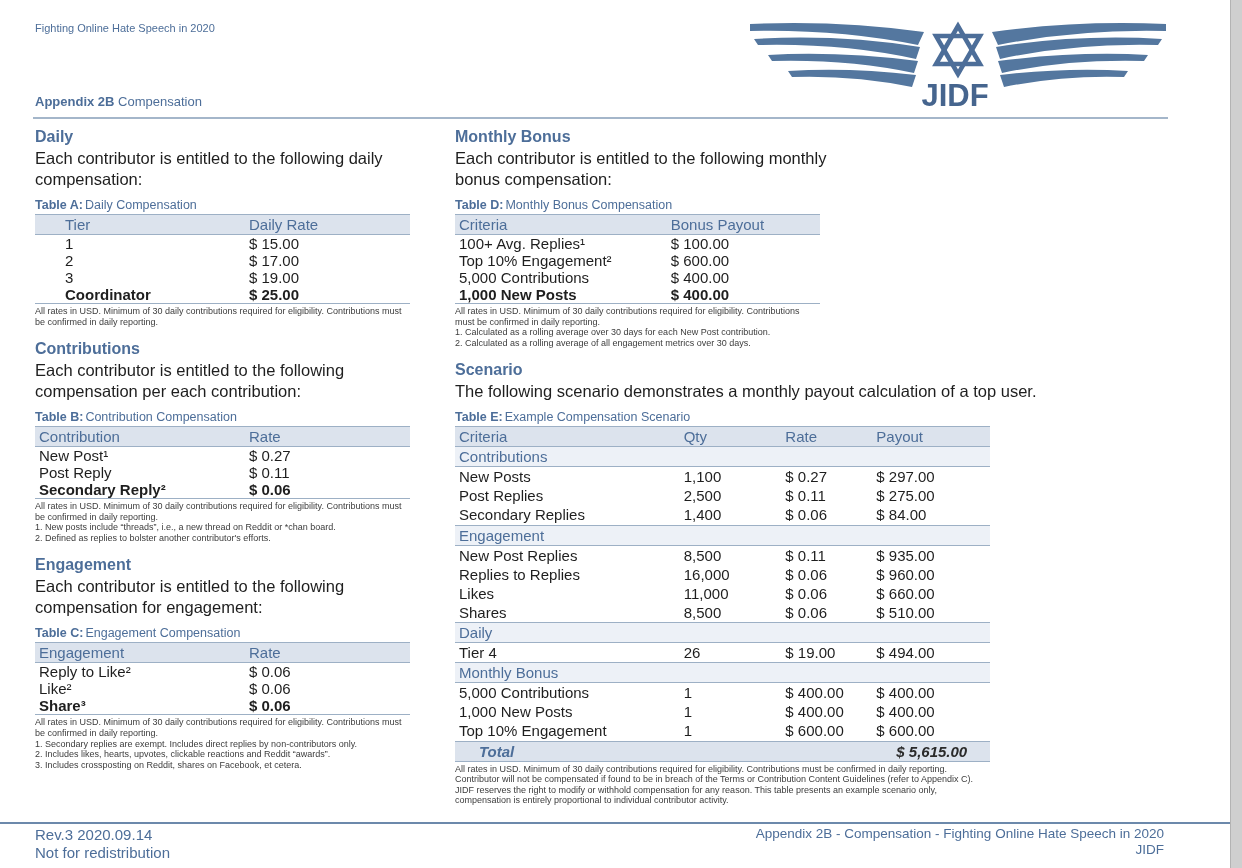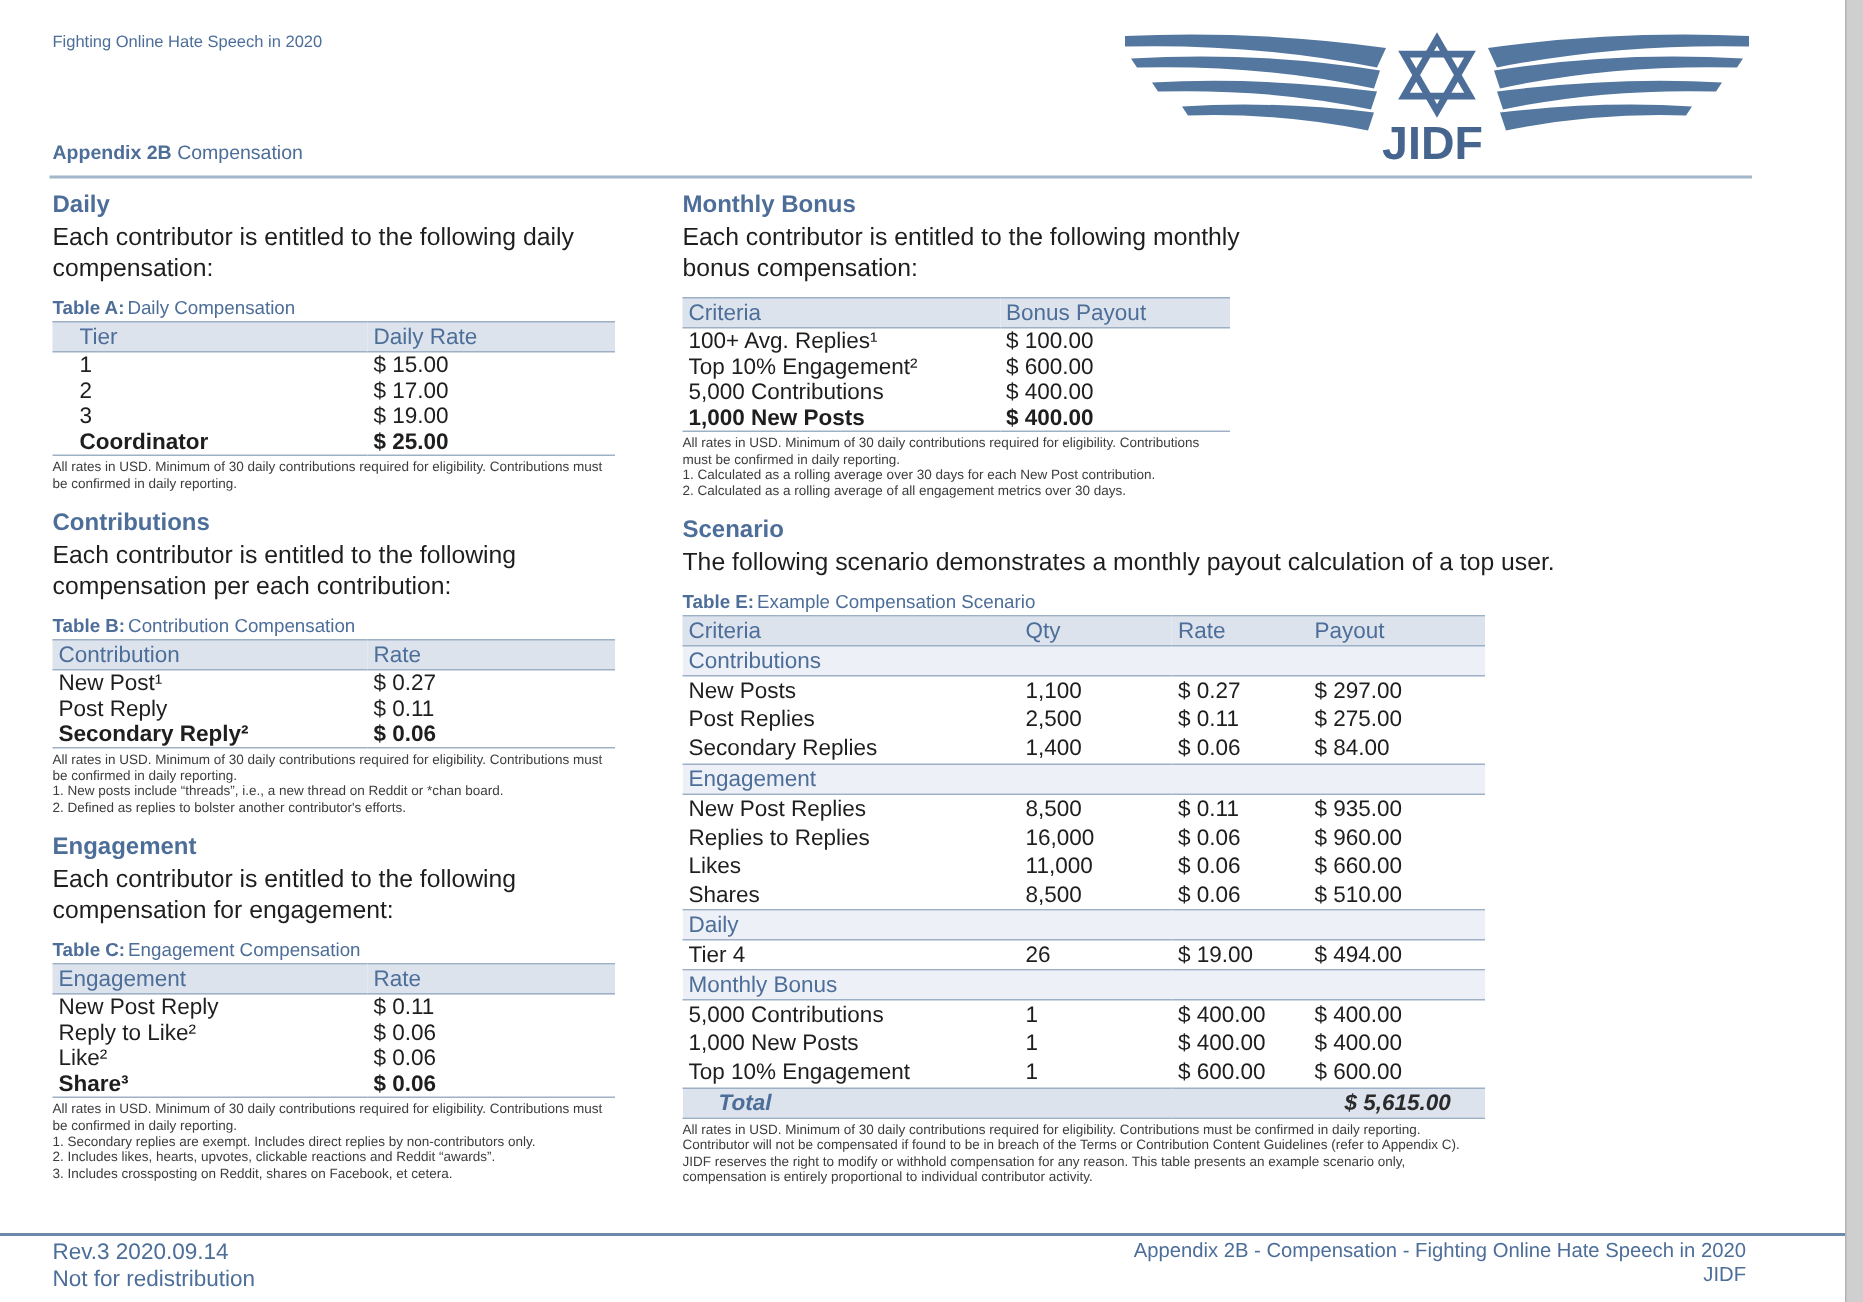--- a/index.html
+++ b/index.html
@@ -35,21 +35,21 @@
   section.scenario .intro{max-width:none;}
   .tbl-label{font-size:12.5px;color:var(--blue);margin-bottom:2px;}
   .tbl-label span{margin-right:2px;}
   .tbl{border-collapse:collapse;width:100%;font-size:15px;color:var(--ink);table-layout:fixed;}
   .tbl th{
     background:var(--band);color:var(--blue);font-weight:normal;text-align:left;
     padding:1px 4px;border-top:1px solid var(--line);border-bottom:1px solid var(--line);
   }
   .tbl td{padding:0 4px;line-height:1.14;overflow:hidden;white-space:nowrap;}
   .tbl-simple tbody tr:last-child td{border-bottom:1px solid var(--line);font-weight:bold;}
-  .tbl-a th:first-child,.tbl-a td:first-child{padding-left:18px;}
+  .tbl-a th:first-child,.tbl-a td:first-child{padding-left:30px;}
   .tbl-e td{padding:1px 4px;}
   .tbl-e .group-row td{
     color:var(--blue);background:var(--grouprow);
     border-top:1px solid var(--line);border-bottom:1px solid var(--line);
   }
   .total-row td{
     background:var(--band);border-top:1px solid var(--line);border-bottom:1px solid var(--line);
     font-style:italic;
     padding-left:24px;
   }
@@ -192,24 +192,20 @@
             <col style="width:44%">
           </colgroup>
         <thead>
           <tr>
             <th>Engagement</th>
             <th>Rate</th>
           </tr>
         </thead>
         <tbody>
             <tr>
-              <td>New Post Reply</td>
-              <td>$ 0.11</td>
-            </tr>
-            <tr>
               <td>Reply to Like²</td>
               <td>$ 0.06</td>
             </tr>
             <tr>
               <td>Like²</td>
               <td>$ 0.06</td>
             </tr>
             <tr>
               <td>Share³</td>
               <td>$ 0.06</td>
@@ -224,20 +220,23 @@
   </section>
 
 </div>
 
 <div class="col right">
 
   <section>
     <h2>Monthly Bonus</h2>
     <p class="intro">Each contributor is entitled to the following monthly bonus compensation:</p>
     <div class="w365">
+      <div class="tbl-label">
+        <span class="bold">Table D:</span><span>Monthly Bonus Compensation</span>
+      </div>
       <table class="tbl tbl-simple">
         <colgroup>
             <col style="width:58%">
             <col style="width:42%">
           </colgroup>
         <thead>
           <tr>
             <th>Criteria</th>
             <th>Bonus Payout</th>
           </tr>

